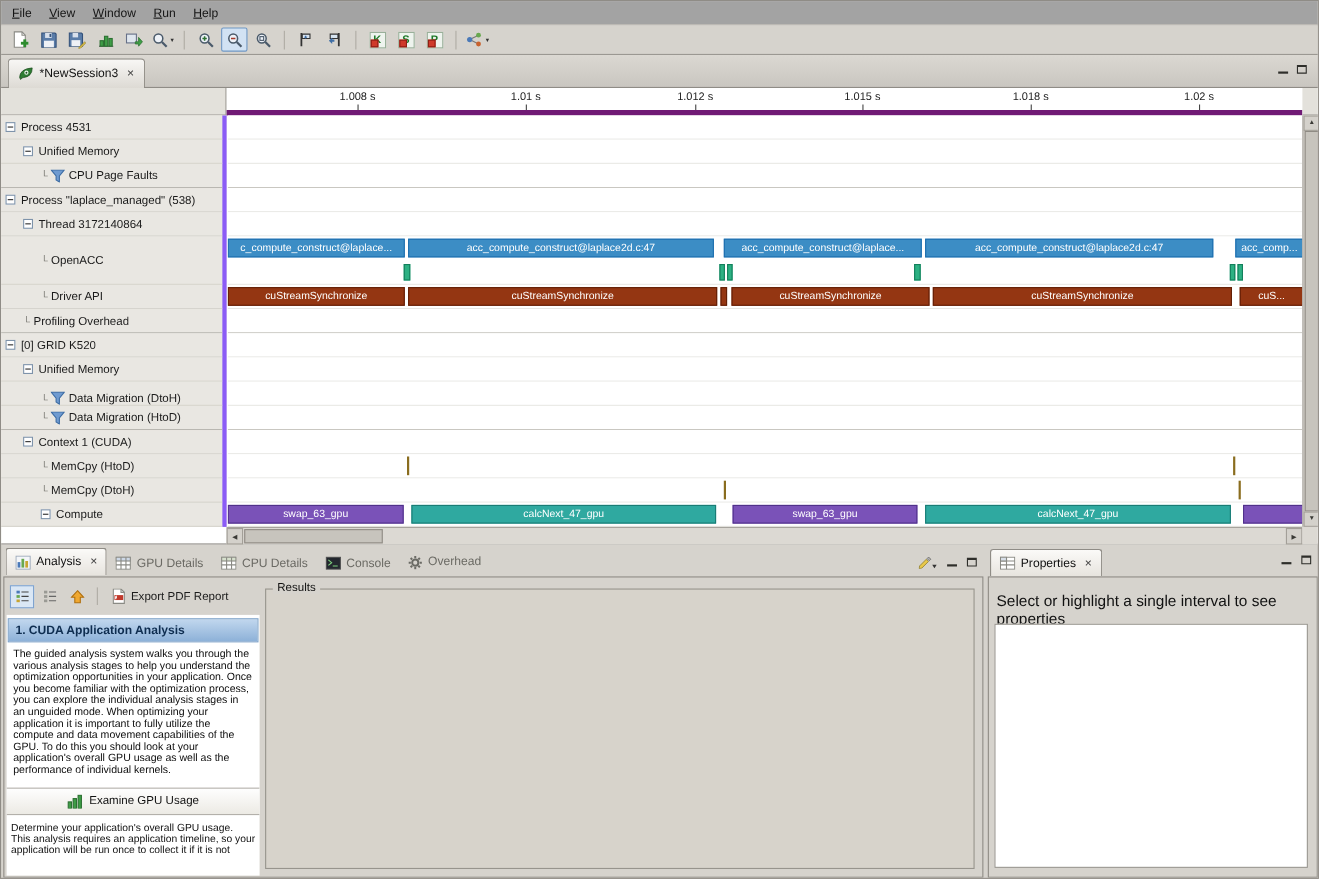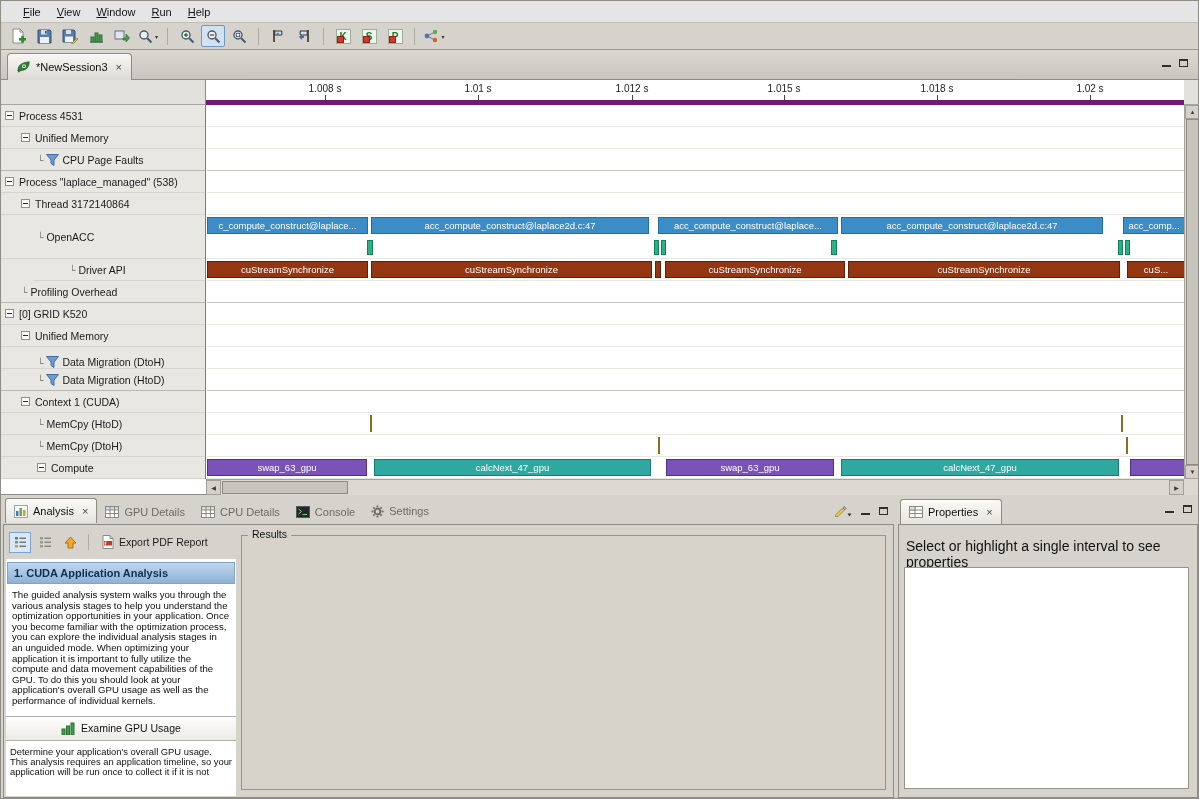--- a/index.html
+++ b/index.html
@@ -1,21 +1,21 @@
 <!DOCTYPE html>
 <html><head>
 <meta charset="utf-8">
 <style>
   *{box-sizing:border-box;margin:0;padding:0}
   html,body{width:1199px;height:799px}
   body{font-family:"Liberation Sans",sans-serif;background:#d6d3cd;position:relative;overflow:hidden;border:1px solid #8f8c86}
   .icon{display:inline-flex;align-items:center;justify-content:center}
 
   
-  #menubar{position:absolute;top:0;left:0;right:0;height:22px;background:#e5e5e5;display:flex;align-items:center;padding-left:14px;border-bottom:1px solid #c2bfb9}
+  #menubar{position:absolute;top:0;left:0;right:0;height:22px;background:#a3a3a3;display:flex;align-items:center;padding-left:2px;border-bottom:1px solid #c2bfb9}
   .menu-item{display:inline-block;padding:3px 8px;font-size:11px;color:#141414}
   .menu-item::first-letter{text-decoration:underline}
 
   
   #toolbar{position:absolute;top:22px;left:0;right:0;height:27px;display:flex;align-items:center;padding:0 4px;border-bottom:1px solid #9b9892;background:#d6d3cd}
   .tb-btn{height:22px;min-width:24px;display:inline-flex;align-items:center;justify-content:center;margin:0 1px;border:1px solid transparent;border-radius:2px}
   .tb-btn.active{border-color:#6f97c4;background:#d2e2f3}
   .tb-sep{width:1px;height:17px;background:#aeaba4;margin:0 6px}
   .tb-caret{font-size:6px;margin-left:2px;color:#333}
   .tb-letterbox{position:relative;width:15px;height:15px;border:1px solid #9ab09a;background:#eef4ee;display:flex;align-items:center;justify-content:center;font-weight:bold;font-size:10px;color:#1f7a2a}
@@ -30,21 +30,21 @@
   .maxbtn{width:9px;height:8px;border:1px solid #2e2e2a;border-top-width:2px}
   .tab-close{font-size:11px;color:#444;margin-left:3px;line-height:1}
 
   
   #timeline{position:absolute;top:79px;left:0;width:1199px;height:415px;background:#fff;border-bottom:1px solid #8f8c86}
   #ruler-corner{position:absolute;top:0;left:0;width:205px;height:25px;background:#e3e1db;border-right:1px solid #8f8c86;border-bottom:1px solid #a6a39d}
   #ruler{position:absolute;top:0;left:205px;width:978px;height:25px;background:#fff;border-bottom:5px solid #701a75;font-size:10px;color:#222}
   .rtick{position:absolute;bottom:0;width:1px;height:5px;background:#444}
   .rlab{position:absolute;bottom:6px;left:-30px;width:60px;text-align:center;white-space:nowrap}
   #ruler-corner-right{position:absolute;top:0;right:0;width:16px;height:25px;background:#e3e1db;border-bottom:1px solid #a6a39d}
-  #tree{position:absolute;top:25px;left:0;width:205px;height:374px;background:#e9e7e2;border-right:1px solid #8b5cf6}
+  #tree{position:absolute;top:25px;left:0;width:205px;height:374px;background:#e9e7e2;border-right:4px solid #8b5cf6}
   .tree-row{position:absolute;left:0;right:0;display:flex;align-items:center;background:#e9e7e2;border-bottom:1px solid #d6d4ce;font-size:10.5px;color:#1b1b1b}
   .tree-row.sep{border-bottom-color:#b9b7b1}
   .tindent{display:inline-block;height:1px;flex:none}
   .minusbox{width:9px;height:9px;border:1px solid #7e93aa;background:#fff;position:relative;margin-right:5px;flex:none}
   .minusbox::after{content:"";position:absolute;left:1px;right:1px;top:3px;height:1px;background:#2b2b2b}
   .branch{color:#6e6e68;font-size:9px;margin-right:3px;flex:none}
   .branch::before{content:"└"}
   .tree-row .icon{margin-right:3px;flex:none}
   .tree-label{white-space:nowrap;overflow:hidden}
   #lanes{position:absolute;top:25px;left:206px;width:977px;height:374px;background:#fff;overflow:hidden}
@@ -304,21 +304,21 @@
       <div class="tree-row" style="top: 88px; height: 22px;">
         <span class="tindent" style="width:20px"></span>
         <span class="minusbox"></span>
         <span class="tree-label">Thread 3172140864</span>
       </div>
       <div class="tree-row" style="top: 110px; height: 44px;">
         <span class="tindent" style="width:36px"></span>
         <span class="branch"></span>
         <span class="tree-label">OpenACC</span>
       </div>
-      <div class="tree-row" style="top: 154px; height: 22px; margin-left: 32px;">
+      <div class="tree-row" style="top: 154px; height: 22px;">
         <span class="tindent" style="width:36px"></span>
         <span class="branch"></span>
         <span class="tree-label">Driver API</span>
       </div>
       <div class="tree-row sep" style="top: 176px; height: 22px; text-align: center;">
         <span class="tindent" style="width:20px"></span>
         <span class="branch"></span>
         <span class="tree-label">Profiling Overhead</span>
       </div>
       <div class="tree-row" style="top: 198px; height: 22px;">
@@ -516,21 +516,21 @@
                   <line x1="6.5" y1="10.5" x2="6.5" y2="12.5"></line>
                   <line x1="0.5" y1="6.5" x2="2.5" y2="6.5"></line>
                   <line x1="10.5" y1="6.5" x2="12.5" y2="6.5"></line>
                   <line x1="2.3" y1="2.3" x2="3.7" y2="3.7"></line>
                   <line x1="9.3" y1="9.3" x2="10.7" y2="10.7"></line>
                   <line x1="2.3" y1="10.7" x2="3.7" y2="9.3"></line>
                   <line x1="9.3" y1="3.7" x2="10.7" y2="2.3"></line>
                 </g>
               </svg>
             </span>
-            <span class="ptab-label">Settings</span>
+            <span class="ptab-label">Overhead</span>
           </span></span>
       <span class="panel-extra">
         <span class="icon">
             <svg width="17" height="12">
               <path d="M1 9.5 l6 -6 2 2 -6 6 -2.5 .5 z" fill="#e8c84a" stroke="#8a7a2a" stroke-width="0.7"></path>
               <path d="M7.8 2.8 l1.4 -1.4 2 2 -1.4 1.4 z" fill="#b0b0b0" stroke="#666" stroke-width="0.7"></path>
               <path d="M12.5 8.5 h4 l-2 3 z" fill="#333"></path>
             </svg>
           </span>
         <span class="minbtn"></span>

